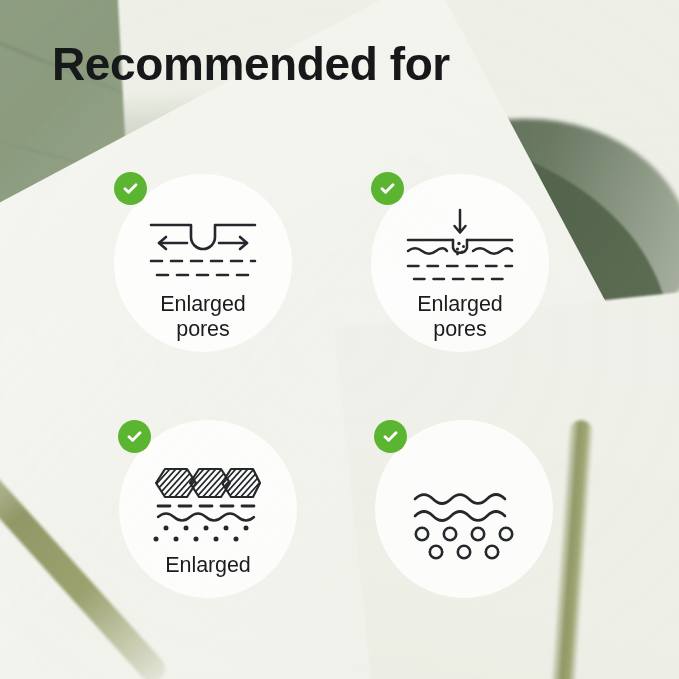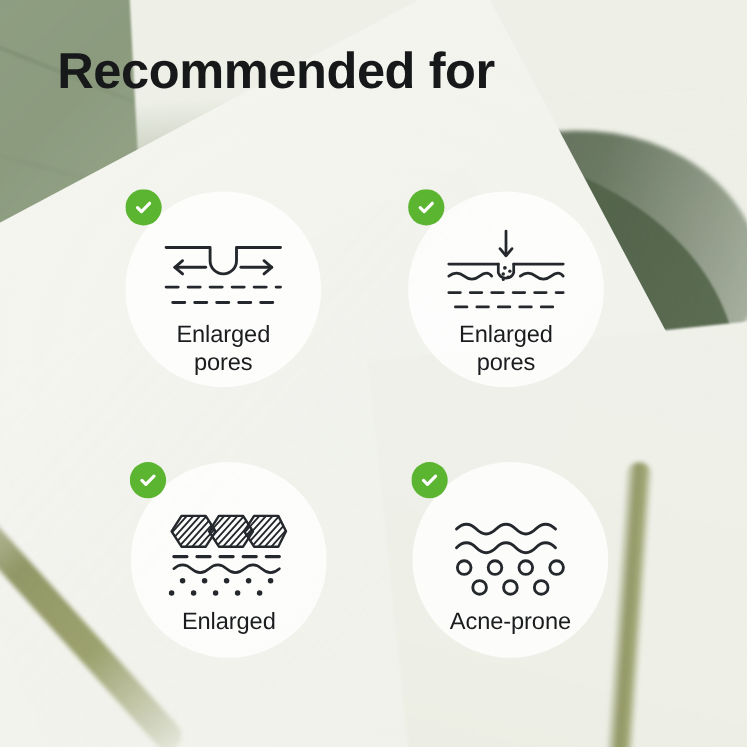--- a/index.html
+++ b/index.html
@@ -419,21 +419,20 @@
         <circle cx="10" cy="47" r="6.2" stroke-width="2.6"></circle>
         <circle cx="38" cy="47" r="6.2" stroke-width="2.6"></circle>
         <circle cx="66" cy="47" r="6.2" stroke-width="2.6"></circle>
         <circle cx="94" cy="47" r="6.2" stroke-width="2.6"></circle>
 
         <circle cx="24" cy="65" r="6.2" stroke-width="2.6"></circle>
         <circle cx="52" cy="65" r="6.2" stroke-width="2.6"></circle>
         <circle cx="80" cy="65" r="6.2" stroke-width="2.6"></circle>
       </svg>
     </div>
-    <div class="c-label">Acne-prone</div>
   </div>
   <div class="badge b4">
     <svg width="19" height="19" viewBox="0 0 19 19">
       <path d="M4 9.8 L7.6 13.3 L15 5.8" fill="none" stroke="#ffffff" stroke-width="2.9" stroke-linecap="round" stroke-linejoin="round"></path>
     </svg>
   </div>
 
 </div>
 
 </body></html>

